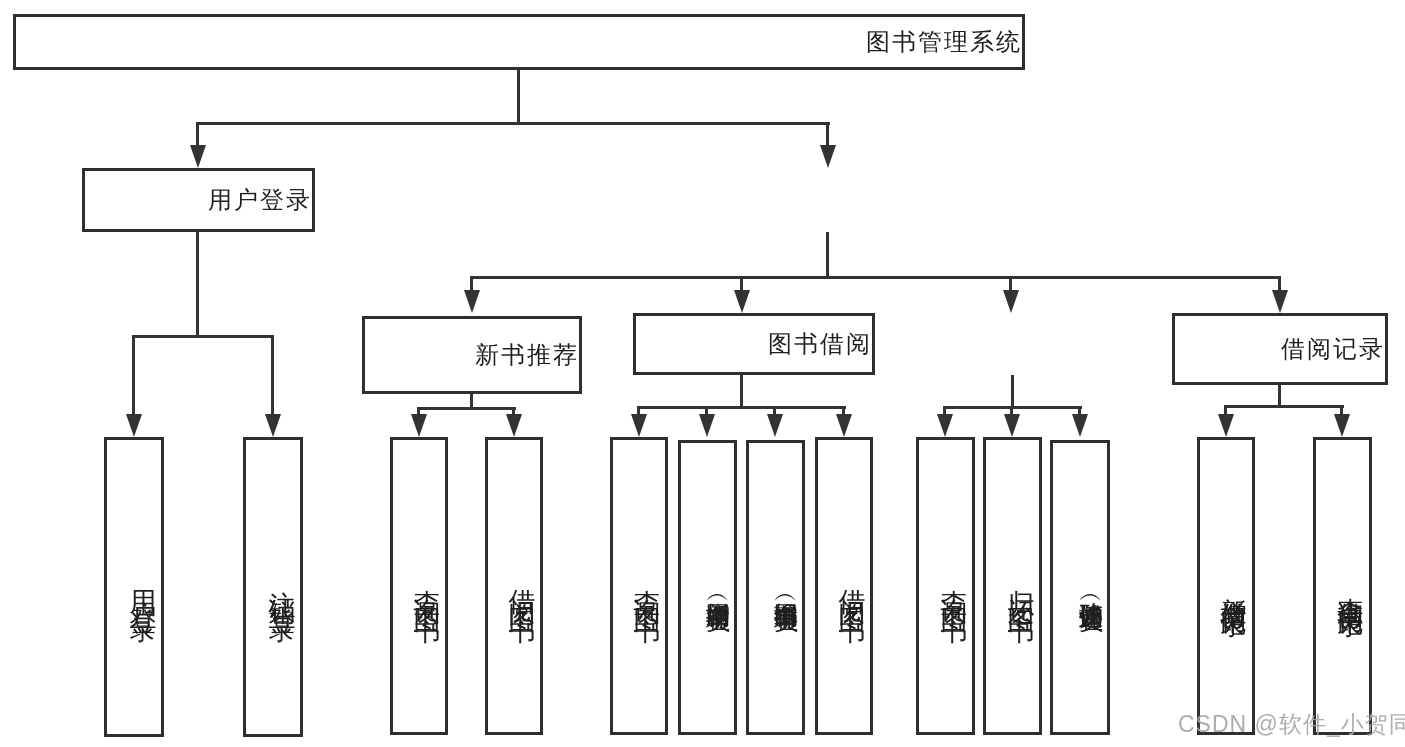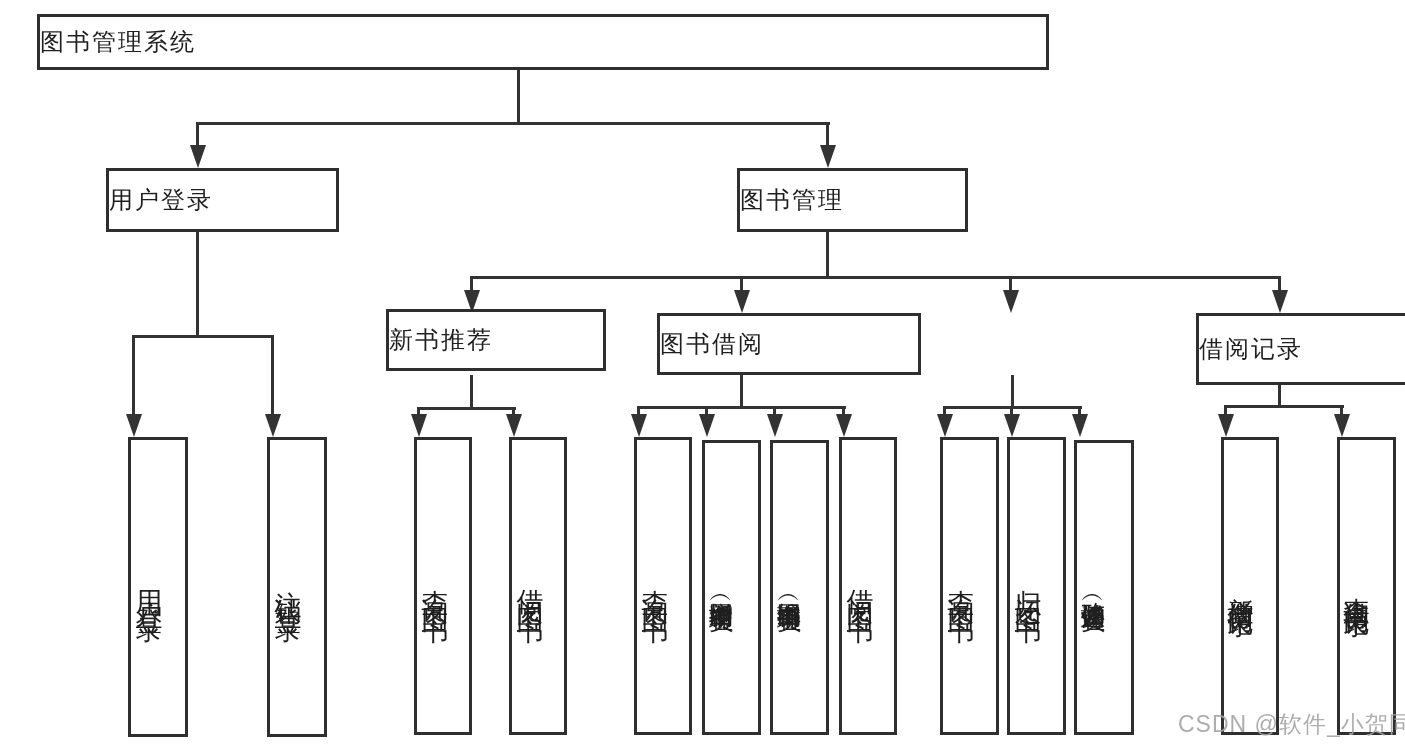--- a/index.html
+++ b/index.html
@@ -12,22 +12,21 @@
     background: #ffffff;
     overflow: hidden;
     color: #1f1f1f;
   }
   .box {
     position: absolute;
     border: 3px solid #2f2f2f;
     background: #ffffff;
     display: flex;
     align-items: center;
-    justify-content: flex-start;
-    margin-left: 24px;
+    justify-content: flex-end;
   }
   .box.h .lbl {
     font-size: 24px;
     letter-spacing: 2px;
     color: #1f1f1f;
     white-space: nowrap;
   }
   .vt {
     writing-mode: vertical-rl;
     text-orientation: upright;
@@ -121,28 +120,25 @@
   <div class="vl" style="left:1340px;top:405px;height:12px"></div>
   <div class="arr" style="left:1334px;top:414px"></div>
 
   <div class="box h" style="left:13px;top:14px;width:1012px;height:56px">
     <span class="lbl">图书管理系统</span>
   </div>
 
   <div class="box h" style="left:82px;top:168px;width:233px;height:64px">
     <span class="lbl">用户登录</span>
   </div>
-  <div class="box h" style="left:713px;top:168px;width:231px;height:64px">
-    <span class="lbl">图书管理</span>
-  </div>
 
-  <div class="box h" style="left:362px;top:309px;width:220px;height:62px">
+  <div class="box h" style="left:362px;top:316px;width:220px;height:78px">
     <span class="lbl">新书推荐</span>
   </div>
-  <div class="box h" style="left:633px;top:313px;width:264px;height:62px">
+  <div class="box h" style="left:633px;top:313px;width:242px;height:62px">
     <span class="lbl">图书借阅</span>
   </div>
   <div class="box h" style="left:1172px;top:313px;width:216px;height:72px">
     <span class="lbl">借阅记录</span>
   </div>
 
   <div class="box v" style="left:104px;top:437px;width:60px;height:300px">
     <span class="vt v4">用户登录</span>
   </div>
   <div class="box v" style="left:243px;top:437px;width:60px;height:300px">

